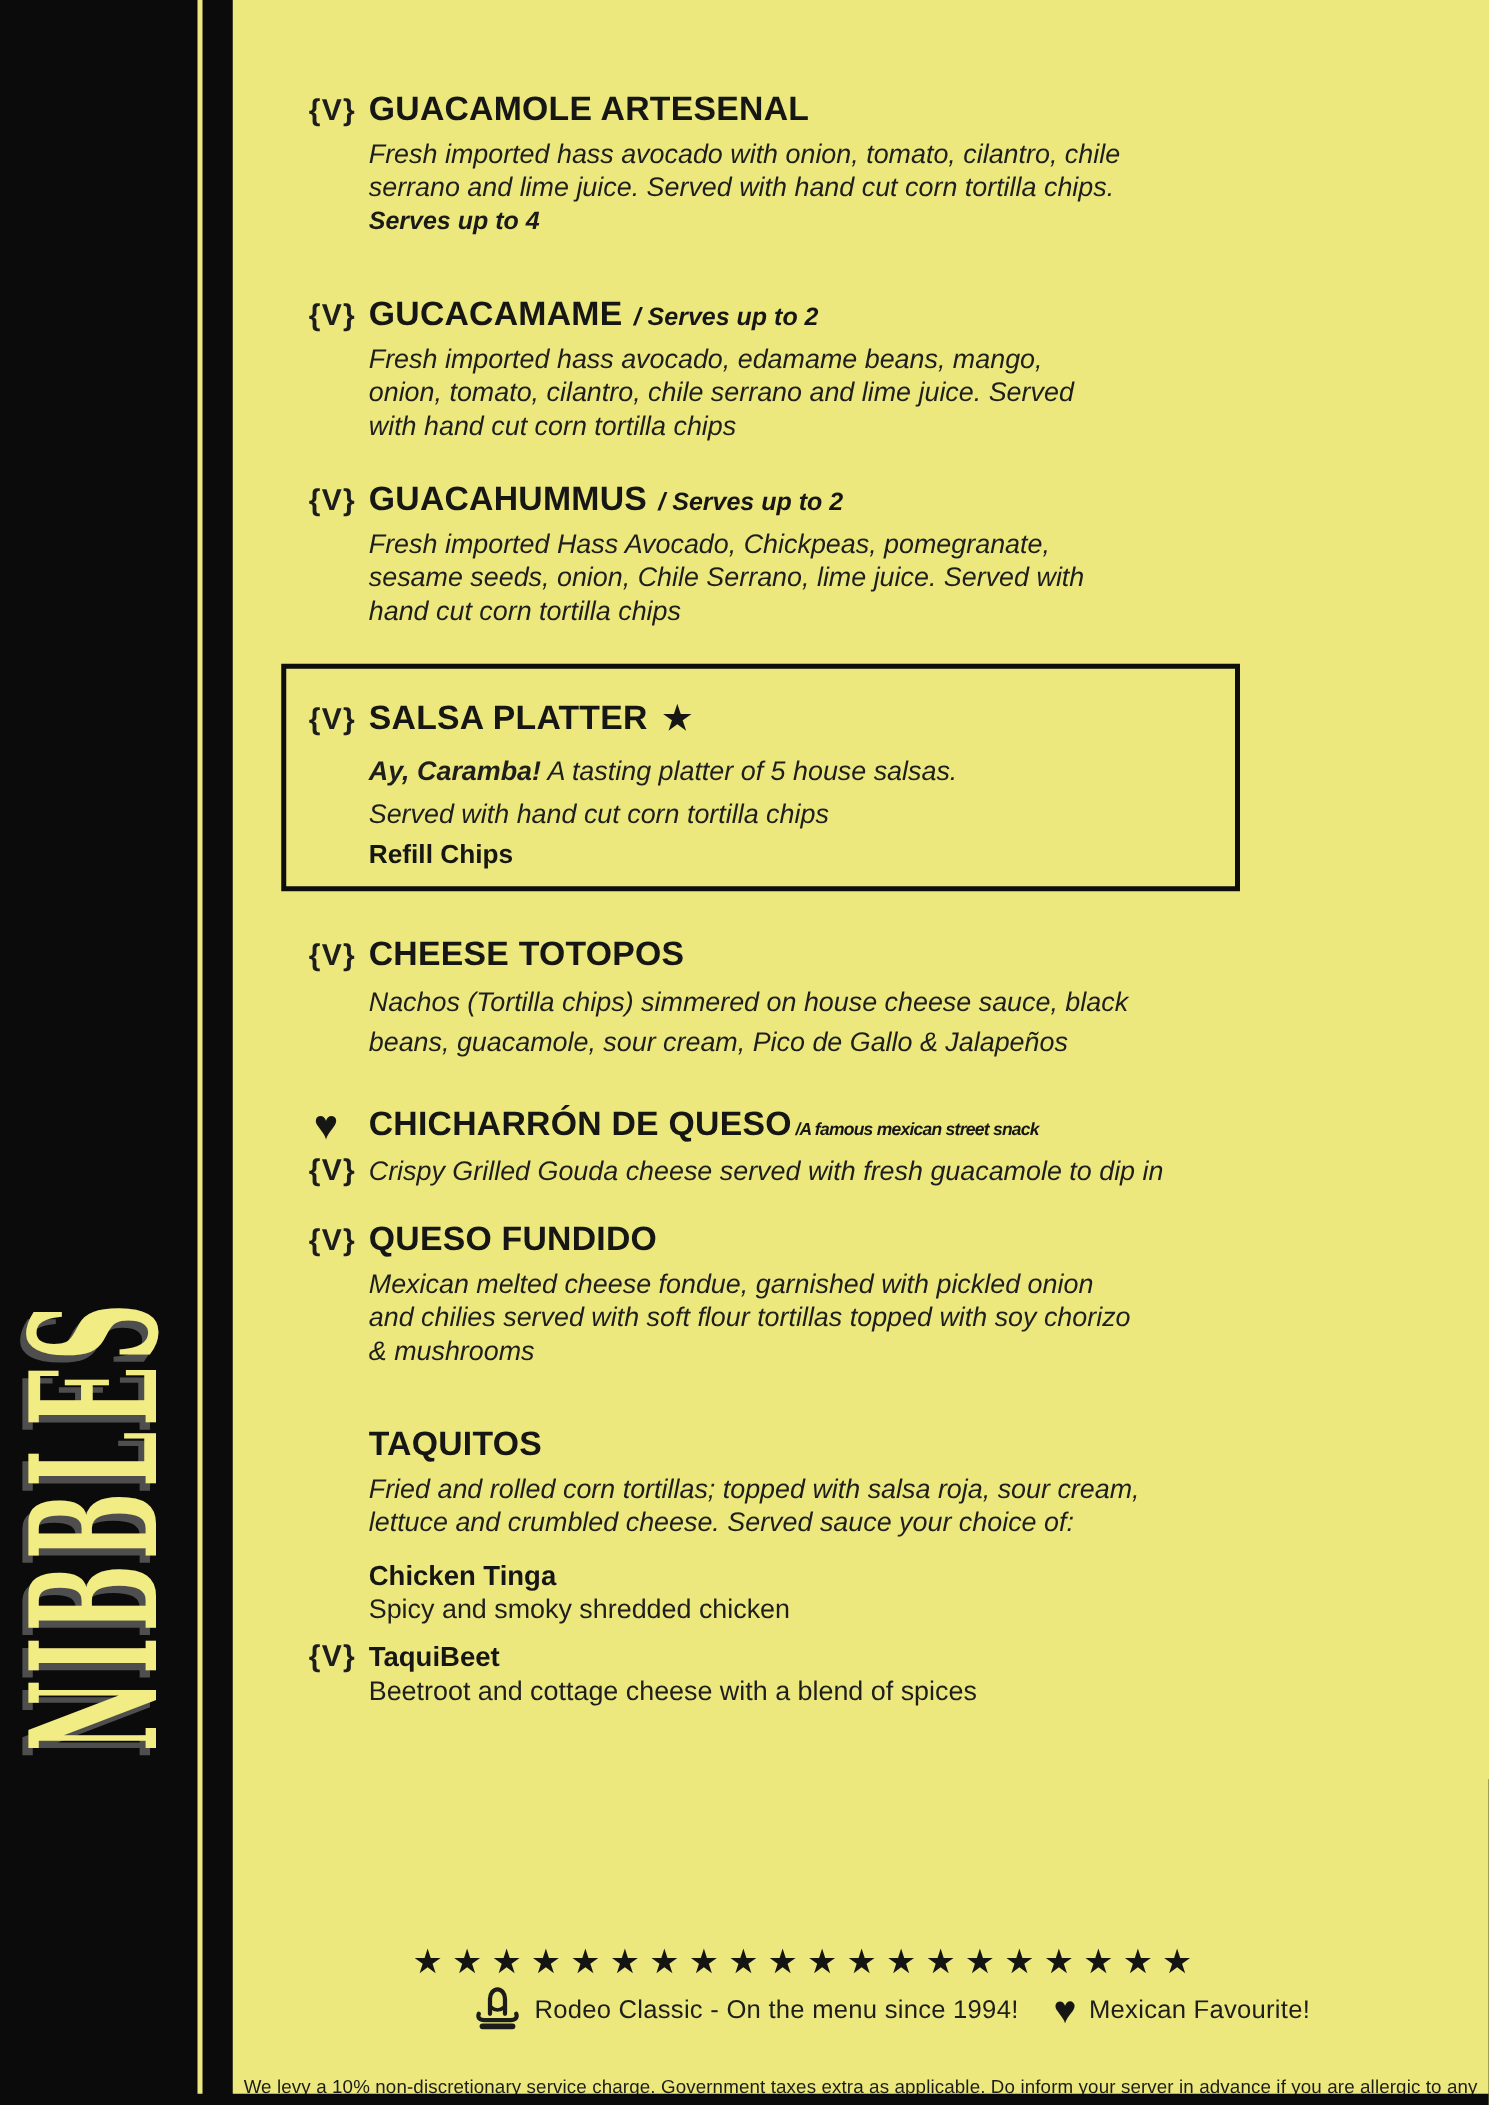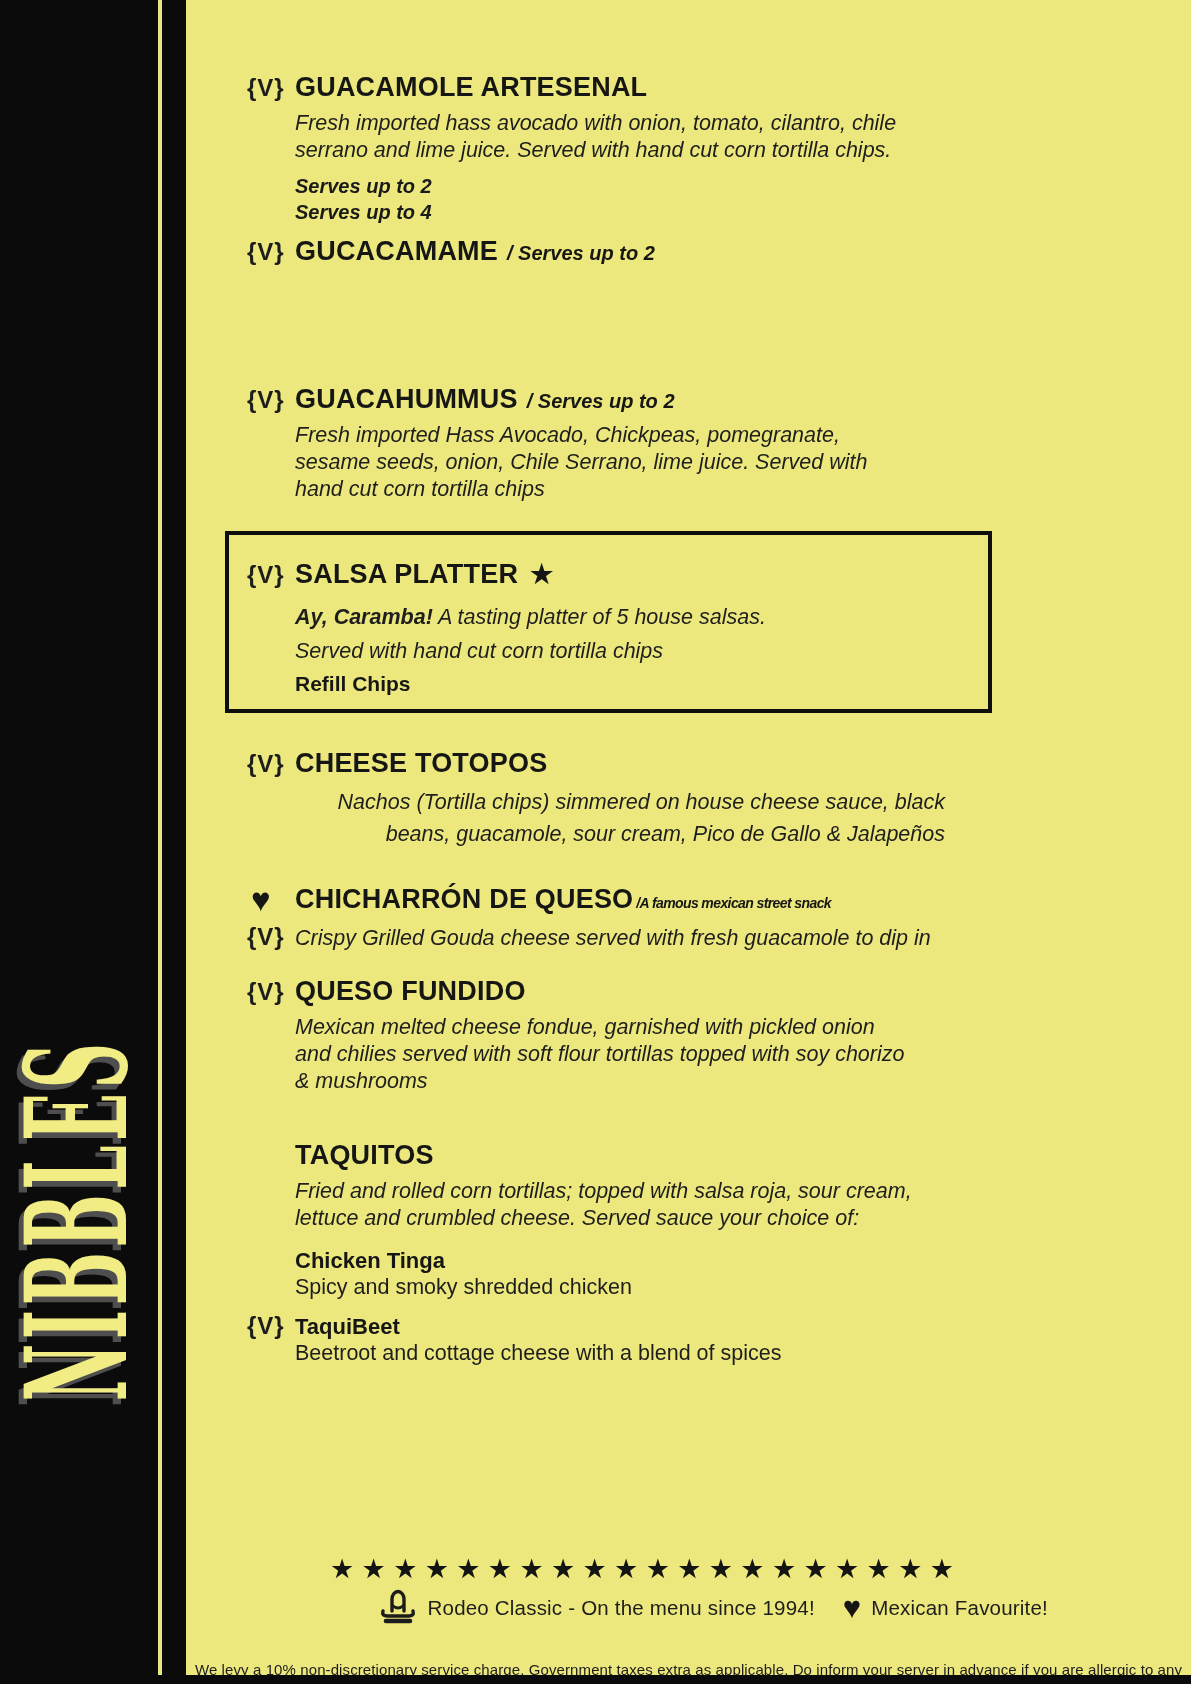--- a/index.html
+++ b/index.html
@@ -37,21 +37,21 @@
   .item { position:absolute; left:247px; width:770px; color:#1d1d1b; }
   .head-row { display:flex; align-items:baseline; }
   .marker { flex:none; width:48px; font-weight:700; font-size:24px; color:#1d1d1b; letter-spacing:1px; }
   .heart-marker { flex:none; width:48px; font-size:33px; line-height:24px; color:#161614; padding-left:4px; align-self:center; }
   .name { font-weight:700; font-size:27px; color:#161614; letter-spacing:0.2px; white-space:nowrap; }
   .suffix { font-weight:700; font-style:italic; font-size:20px; margin-left:9px; letter-spacing:0; }
   .suffix.tight { font-size:14px; margin-left:3px; letter-spacing:-0.6px; }
   .star-after { font-style:normal; font-size:26px; margin-left:12px; }
   .body { margin-left:48px; }
   .desc { font-style:italic; font-size:21.5px; line-height:27px; color:#1e1e1c; margin-top:7px; }
-  .desc.wide-lines { line-height:32px;text-align:right; }
+  .desc.wide-lines { line-height:32px; }
   .desc.inline { margin-top:0; }
   .serve { font-style:italic; font-weight:700; font-size:20px; line-height:26px; color:#1a1a18; }
   .serve.first { margin-top:9px; }
   .opt-name { font-weight:700; font-size:22px; color:#161614; }
   .opt-desc { font-size:21.5px; line-height:27px; color:#1e1e1c; }
 
   
   .salsa-box {
     position:absolute; left:225px; top:531px; width:767px; height:182px;
     border:4px solid #0e0e0c;
@@ -90,29 +90,31 @@
   <span class="section-title">NIBBLES</span>
 </div>
 
 <section class="item" style="top:72px">
   <div class="head-row">
     <span class="marker">{V}</span>
     <h3 class="name">GUACAMOLE ARTESENAL</h3>
   </div>
   <div class="body">
     <p class="desc" style="width:605px">Fresh imported hass avocado with onion, tomato, cilantro, chile serrano and lime juice. Served with hand cut corn tortilla chips.</p>
-    <p class="serve first">Serves up to 2</p>
     <p class="serve">Serves up to 4</p>
   </div>
 </section>
 
 <section class="item" style="top:236px">
   <div class="head-row">
     <span class="marker">{V}</span>
     <h3 class="name"><span>GUCACAMAME</span><span class="suffix">/ Serves up to 2</span></h3>
+  </div>
+  <div class="body">
+    <p class="desc" style="width:600px">Fresh imported hass avocado, edamame beans, mango, onion, tomato, cilantro, chile serrano and lime juice. Served with hand cut corn tortilla chips</p>
   </div>
 </section>
 
 <section class="item" style="top:384px">
   <div class="head-row">
     <span class="marker">{V}</span>
     <h3 class="name"><span>GUACAHUMMUS</span><span class="suffix">/ Serves up to 2</span></h3>
   </div>
   <div class="body">
     <p class="desc" style="width:620px">Fresh imported Hass Avocado, Chickpeas, pomegranate, sesame seeds, onion, Chile Serrano, lime juice. Served with hand cut corn tortilla chips</p>

